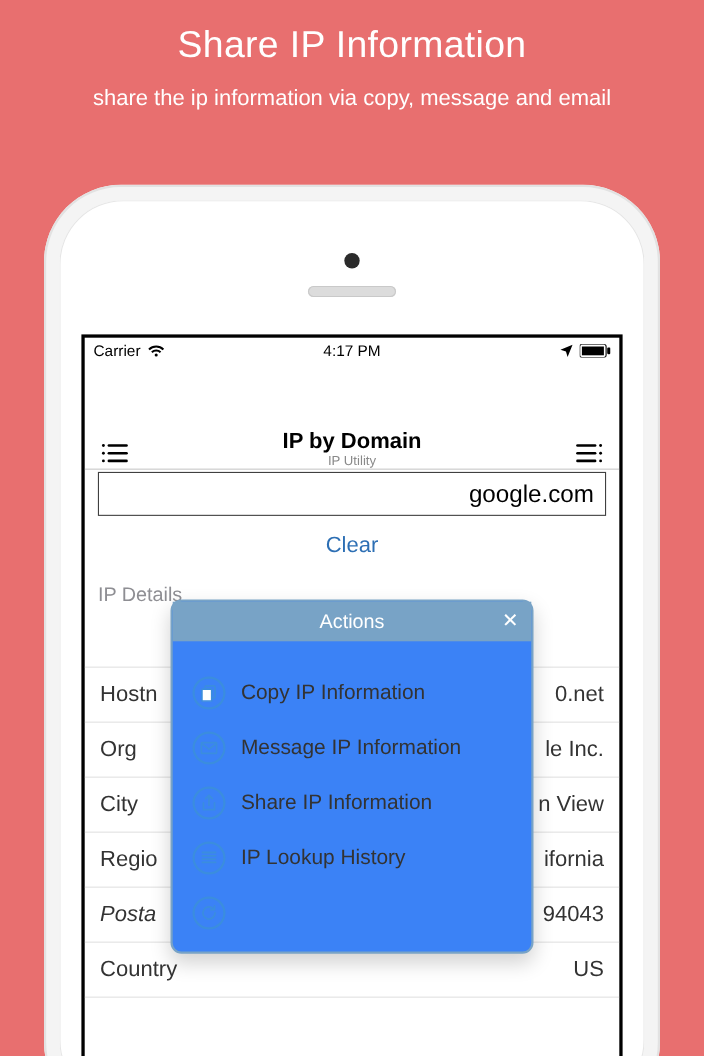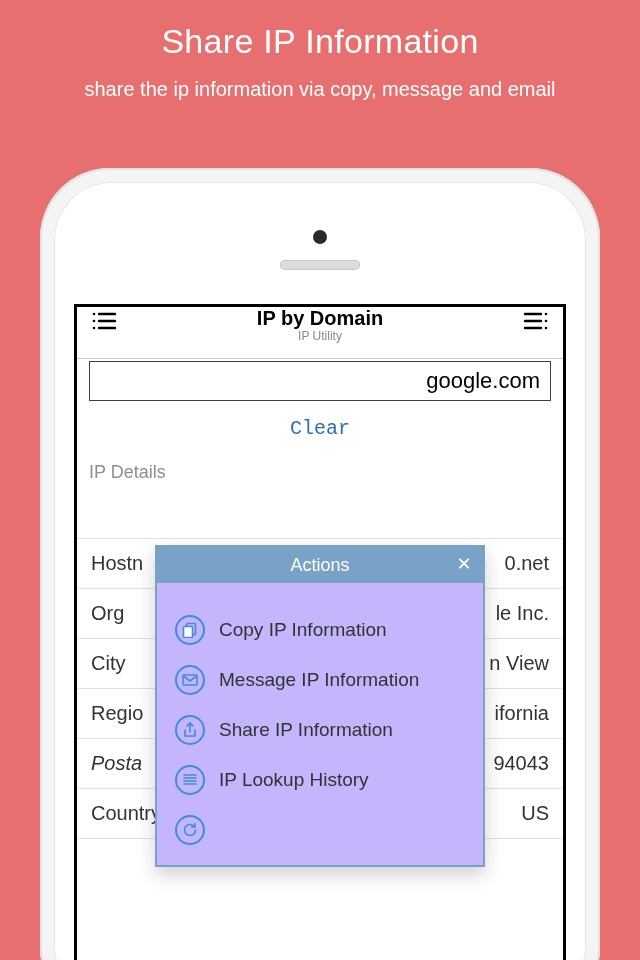--- a/index.html
+++ b/index.html
@@ -49,49 +49,49 @@
     height: 24px; display:flex; align-items:center; justify-content:space-between;
     padding: 0 8px; font-size: 14px; font-weight: 400; color:#000;
   }
   .sb-left, .sb-right { display:flex; align-items:center; gap:6px; }
   .sb-center { position:absolute; left:50%; transform:translateX(-50%); font-size:14px; }
   .wifi svg, .battery svg, .loc svg { display:block; }
 
   
   .navbar {
     height: 52px; border-bottom: 1px solid #c8c8c8; position:relative;
-    display:flex; align-items:flex-start; justify-content:space-between; padding: 0 10px;
+    display:flex; align-items:flex-end; justify-content:space-between; padding: 0 10px; margin-top: 44px;
   }
   .nav-title-wrap { position:absolute; left:50%; transform:translateX(-50%); text-align:center; }
   .nav-title { font-size: 20px; font-weight:600; color:#000; }
   .nav-sub { font-size: 12px; color:#8a8a8a; margin-top:-1px; }
   .nav-icon { width:34px; height:28px; display:flex; align-items:center; justify-content:center; }
 
   .section-label { font-size:18px; color:#8e8e93; padding: 10px 12px 6px; }
   .input-row { padding: 2px 12px 4px; }
   .textfield {
     width:100%; height:40px; background:#fff; border:1px solid #404040;
     font-size:22px; color:#000; text-align:right; padding:0 10px;
     display:flex; align-items:center; justify-content:flex-end;
   }
-  .btn-row { display:flex;font-family:Liberation Mono, monospace; }
+  .btn-row { display:flex; }
   .btn-half { flex:1; text-align:center; padding:12px 0; font-size:20px; color:#2d6fb4; }
 
   .table { }
   .cell { height:50px; border-bottom:1px solid #e2e2e2; display:flex; align-items:center; padding:0 14px; justify-content:space-between; font-size:20px; color:#333; }
   .cell-value-only { justify-content:flex-end; }
   .cell .label { color:#333; }
   .cell .value { color:#333; }
 
   
   .popup {
     position:absolute; left:50%; transform:translateX(-50%);
     top: 238px; width: 330px;
-    background:#c4b5fd; box-shadow: 0 8px 18px rgba(0,0,0,.18);
-    border-radius: 0;
+    background:#3b82f6; box-shadow: 0 8px 18px rgba(0,0,0,.18);
+    border-radius: 10px;
     border: 2px solid #78a3c6;
   }
   .popup-header {
     background:#78a3c6; color:#fff; height:36px;
     display:flex; align-items:center; justify-content:center;
     font-size:18px; position:relative;
   }
   .popup-close { position:absolute; right:8px; top:6px; width:22px; height:22px; display:flex; align-items:center; justify-content:center; color:#fff; font-size:18px; }
   .popup-list { padding: 22px 0 10px; }
   .popup-item { display:flex; align-items:center; gap:14px; padding:10px 18px; font-size:19px; color:#333; }
@@ -108,20 +108,45 @@
 
 <div class="phone">
   <div class="phone-inner">
     <div class="earpiece-wrap">
       <div class="camera"></div>
       <div class="speaker"></div>
     </div>
 
     <div class="screen-frame">
 
+      <div class="statusbar">
+        <div class="sb-left">
+          <span>Carrier</span>
+          <span class="wifi">
+            <svg width="16" height="12" viewBox="0 0 16 12">
+                <path fill="#000" d="M8 11.2a1.4 1.4 0 100-2.8 1.4 1.4 0 000 2.8zM3.4 6.6a6.5 6.5 0 019.2 0l-1.3 1.3a4.7 4.7 0 00-6.6 0L3.4 6.6zM.8 4A10.2 10.2 0 0115.2 4l-1.3 1.3a8.4 8.4 0 00-11.8 0L.8 4z"></path>
+              </svg>
+          </span>
+        </div>
+        <div class="sb-center">4:17 PM</div>
+        <div class="sb-right">
+          <span class="loc">
+            <svg width="12" height="12" viewBox="0 0 12 12">
+                <path fill="#000" d="M11.5.5L.5 5l5 1.5L7 11.5 11.5.5z"></path>
+              </svg>
+          </span>
+          <span class="battery">
+            <svg width="28" height="12" viewBox="0 0 28 12">
+                <rect x="0" y="0" width="24" height="12" rx="2" fill="none" stroke="#000"></rect>
+                <rect x="2" y="2" width="20" height="8" fill="#000"></rect>
+                <rect x="25" y="3" width="3" height="6" rx="1" fill="#000"></rect>
+              </svg>
+          </span>
+        </div>
+      </div>
 
       <div class="navbar">
         <div class="nav-icon">
           <svg width="26" height="20" viewBox="0 0 26 20" fill="none" stroke="#000" stroke-width="2.4" stroke-linecap="round">
             <circle cx="3" cy="3" r="1.3" fill="#000" stroke="none"></circle>
               <line x1="8" y1="3" x2="24" y2="3"></line>
             <circle cx="3" cy="10" r="1.3" fill="#000" stroke="none"></circle>
               <line x1="8" y1="10" x2="24" y2="10"></line>
             <circle cx="3" cy="17" r="1.3" fill="#000" stroke="none"></circle>
               <line x1="8" y1="17" x2="24" y2="17"></line>

